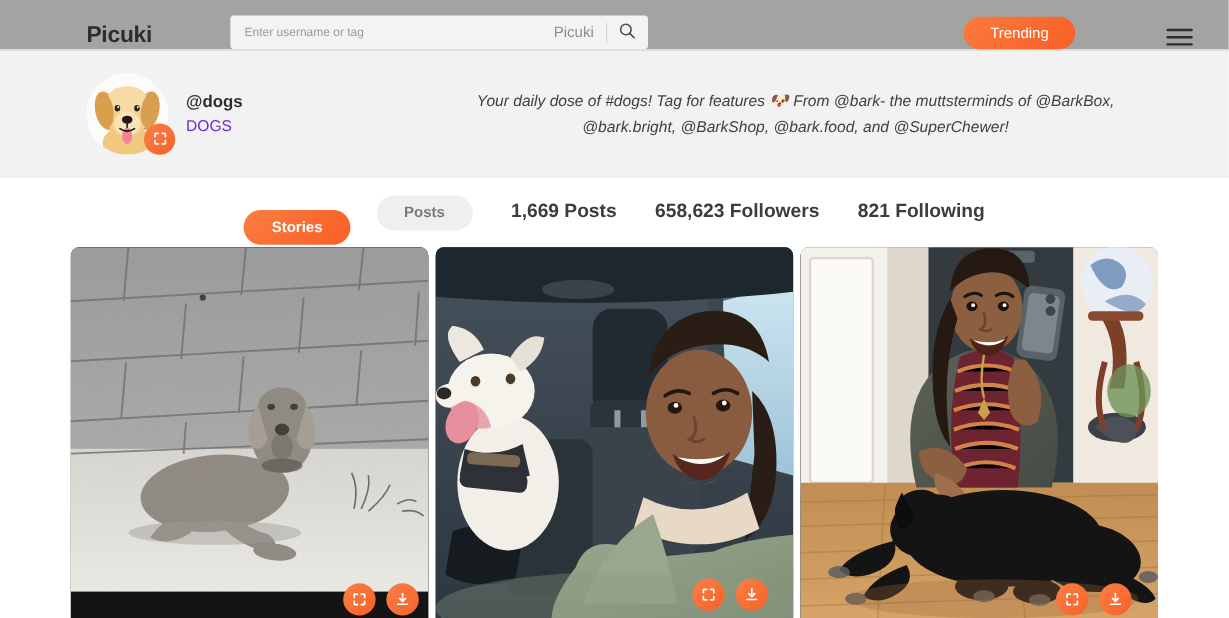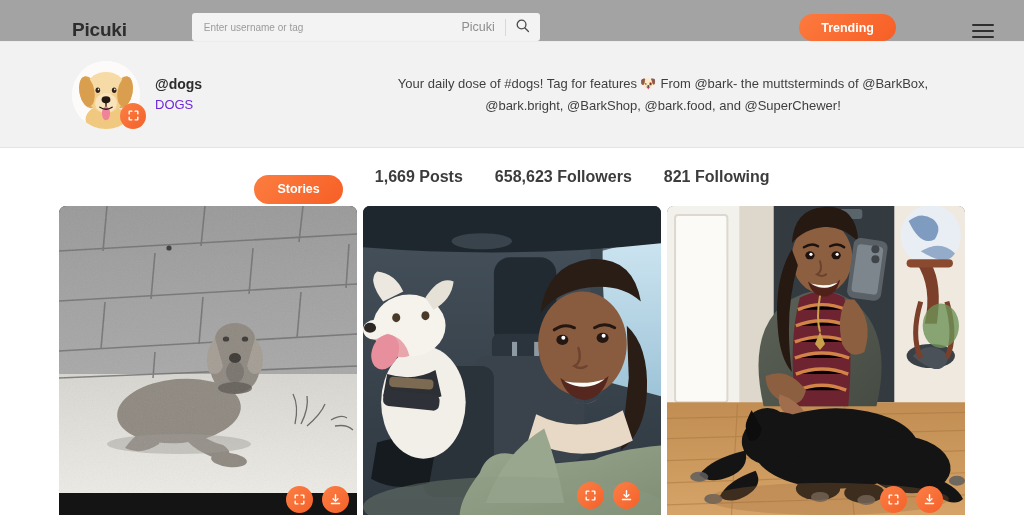--- a/index.html
+++ b/index.html
@@ -88,21 +88,21 @@
   .spacer { flex: 1; }
 
   .trending-btn {
     background: linear-gradient(135deg, #fc7a3e 0%, #f75f26 100%);
     color: #ffffff;
     border: none;
     border-radius: 16px;
     height: 27px;
     padding: 0 22px;
     font-size: 12.5px;
-    font-weight: bold;
+    font-weight: normal;
     font-family: "Liberation Sans", sans-serif;
     cursor: pointer;
     margin-right: 32px;
     white-space: nowrap;
   }
 
   .hamburger {
     width: 24px;
     height: 20px;
     display: flex;
@@ -183,20 +183,21 @@
 
   .bio {
     flex: 1;
     text-align: center;
     font-size: 13px;
     line-height: 1.62;
     color: #3f3f3f;
     padding: 0 10px 0 0;
     max-width: 560px;
     margin: 0 auto;
+    font-style: italic;
   }
 
   
   .tabbar {
     height: 58px;
     background: #ffffff;
     display: flex;
     align-items: center;
     justify-content: center;
     gap: 0;
@@ -341,20 +342,21 @@
       <div class="username">@dogs</div>
       <div class="fullname">DOGS</div>
     </div>
   </div>
 
   <div class="bio">Your daily dose of #dogs! Tag for features 🐶 From @bark- the muttsterminds of @BarkBox, @bark.bright, @BarkShop, @bark.food, and @SuperChewer!</div>
 </div>
 
 <div class="tabbar">
   <button class="pill active">Stories</button>
+  <button class="pill inactive">Posts</button>
   <div class="stat">1,669 Posts</div>
   <div class="stat">658,623 Followers</div>
   <div class="stat">821 Following</div>
 </div>
 
 <div class="gallery">
 
   <div class="card first">
     <svg class="photo" viewBox="0 0 298 309" preserveAspectRatio="xMidYMid slice">
       <defs>

